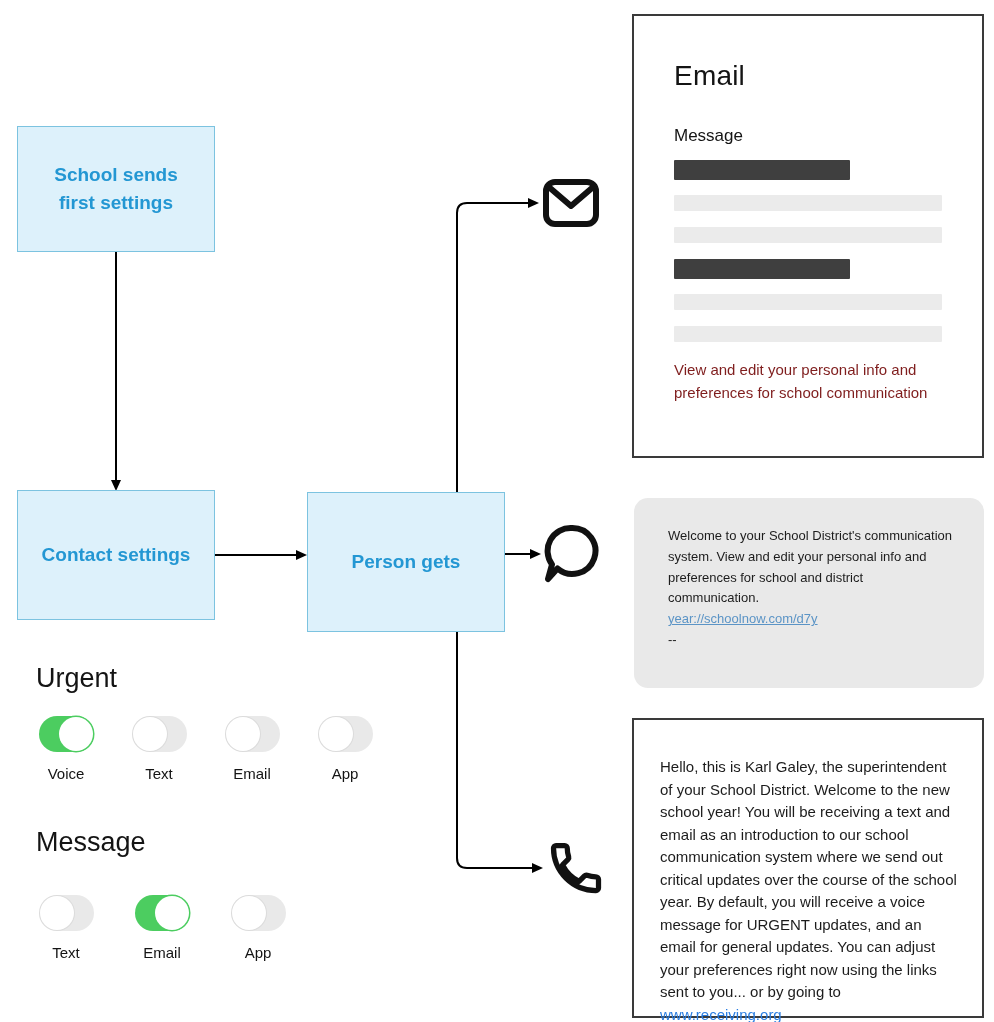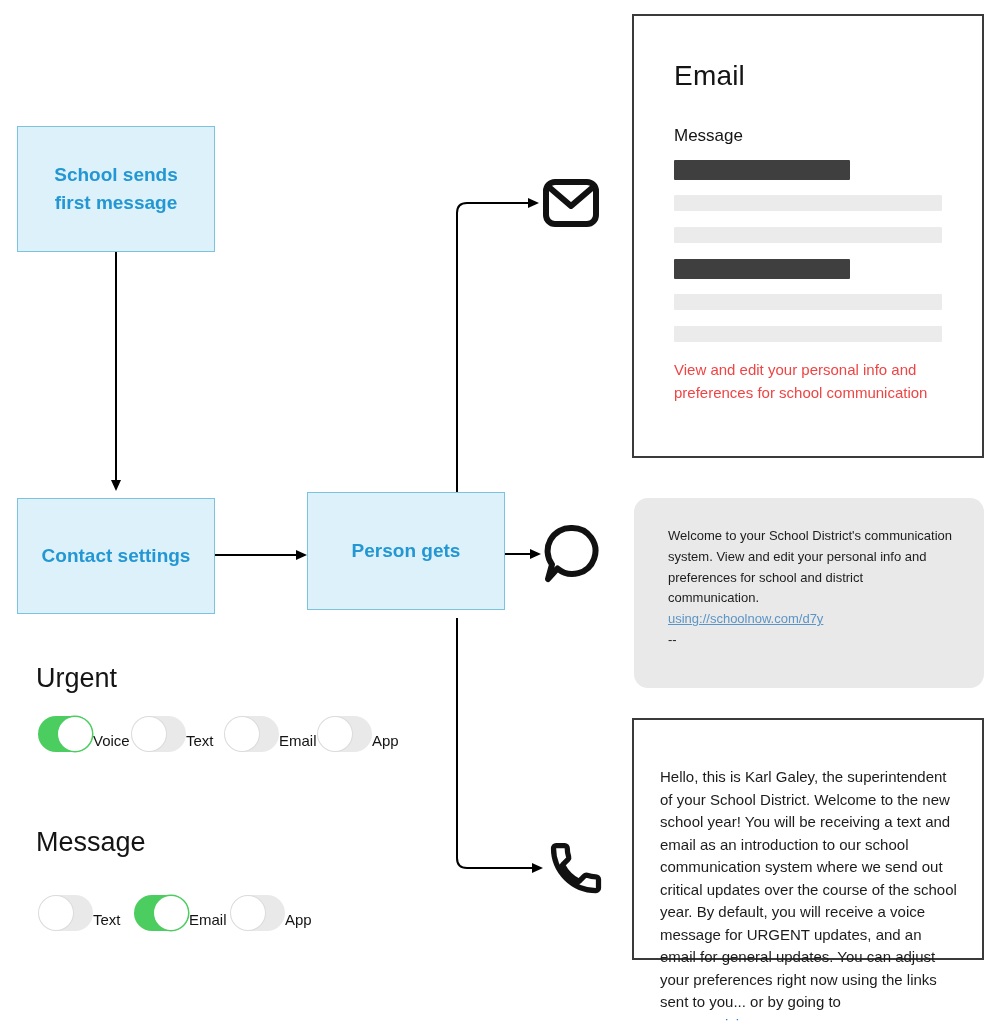--- a/index.html
+++ b/index.html
@@ -13,71 +13,71 @@
   .flowbox{
     position:absolute;
     background:#ddf1fb;
     border:1.5px solid #7cc3e0;
     display:flex;flex-direction:column;align-items:center;justify-content:center;
     text-align:left;
     color:#2397d3;font-weight:bold;font-size:19px;line-height:1.45;
     box-sizing:border-box;
   }
   #box-school{left:17px;top:126px;width:198px;height:126px;}
-  #box-contact{left:17px;top:490px;width:198px;height:116px;margin-top:8px;}
-  #box-person{left:307px;top:492px;width:198px;height:118px;}
+  #box-contact{left:17px;top:490px;width:198px;height:130px;}
+  #box-person{left:307px;top:492px;width:198px;height:140px;}
 
   
   .channel-icon{position:absolute;}
   #icon-envelope{left:542px;top:177px;}
   #icon-bubble{left:541px;top:522px;}
   #icon-phone{left:545px;top:838px;}
 
   
   #email-panel{
     position:absolute;left:632px;top:14px;width:352px;height:444px;
     border:2px solid #3a3a3a;background:#fff;box-sizing:border-box;
     padding:44px 40px 0 40px;
   }
   #email-panel .title{font-size:28px;color:#141414;margin:0 0 34px 0;font-weight:400;letter-spacing:.2px;}
   #email-panel .subtitle{font-size:17px;color:#141414;margin:0 0 14px 0;font-weight:400;}
   .bar{border-radius:1px;}
   .bar.dark{height:20px;width:176px;background:#3f3f3f;margin-bottom:15px;}
   .bar.light{height:16px;width:100%;background:#ebebeb;margin-bottom:16px;}
   .bar.light + .bar.dark{margin-top:6px;}
-  #email-panel .caption{font-size:15px;line-height:1.55;color:#ef4444;margin-top:14px;}
+  #email-panel .caption{font-size:15px;line-height:1.55;color:#7f1d1d;margin-top:14px;}
 
   
   #sms-panel{
     position:absolute;left:634px;top:498px;width:350px;height:190px;
     background:#e9e9e9;border-radius:14px;box-sizing:border-box;
     padding:28px 30px 0 34px;
     font-size:13px;line-height:1.6;color:#1c1c1c;
   }
   #sms-panel a{color:#5b94c6;text-decoration:underline;}
   #sms-panel .dashes{margin:0;}
 
   
   #voice-panel{
-    position:absolute;left:632px;top:718px;width:352px;height:242px;
+    position:absolute;left:632px;top:718px;width:352px;height:300px;
     border:2px solid #3a3a3a;background:#fff;box-sizing:border-box;
-    padding:46px 24px 0 26px;
+    padding:36px 24px 0 26px;
     font-size:15px;line-height:1.5;color:#1c1c1c;
   }
   #voice-panel a{color:#2a7de1;text-decoration:none;}
 
   
   .section-heading{position:absolute;left:36px;font-size:27px;font-weight:400;color:#141414;}
   #urgent-heading{top:663px;}
   #general-heading{top:827px;}
 
   .toggle-row{position:absolute;left:38px;display:flex;}
   #urgent-row{top:716px;}
   #general-row{top:895px;}
-  .toggle-col{display:flex;flex-direction:row;align-items:center;}
+  .toggle-col{display:flex;flex-direction:column;align-items:center;}
   #urgent-row .toggle-col{width:56px;margin-right:37px;}
   #general-row .toggle-col{width:56px;margin-right:40px;}
 
   .toggle{
     position:relative;width:55px;height:36px;border-radius:18px;
     background:#e9e9e9;cursor:pointer;flex:0 0 auto;
   }
   .toggle .knob{
     position:absolute;top:1px;left:1px;width:34px;height:34px;border-radius:50%;
     background:#fff;box-shadow:0 0 0 1px rgba(0,0,0,0.06);box-sizing:border-box;
@@ -103,21 +103,21 @@
       <polygon points="116,491 111,480 121,480"></polygon>
       <polygon points="307,555 296,550 296,560"></polygon>
       <polygon points="539,203 528,198 528,208"></polygon>
       <polygon points="541,554 530,549 530,559"></polygon>
       <polygon points="543,868 532,863 532,873"></polygon>
     </g>
   </svg>
 
   <div class="flowbox" id="box-school">
     <span>School sends</span>
-    <span>first message</span>
+    <span>first settings</span>
   </div>
   <div class="flowbox" id="box-contact">
     <span>Contact settings</span>
   </div>
   <div class="flowbox" id="box-person">
     <span>Person gets</span>
   </div>
 
   <div class="channel-icon" id="icon-envelope">
     <svg width="58" height="52" viewBox="0 0 58 52" fill="none" stroke="#111" stroke-width="6">
@@ -145,21 +145,21 @@
         <div class="bar light"></div>
         <div class="bar dark"></div>
         <div class="bar light"></div>
         <div class="bar light"></div>
       </div>
     <div class="caption">View and edit your personal info and preferences for school communication</div>
   </div>
 
   <div id="sms-panel">
     <div>Welcome to your School District's communication system. View and edit your personal info and preferences for school and district communication.</div>
-    <a href="#">using://schoolnow.com/d7y</a>
+    <a href="#">year://schoolnow.com/d7y</a>
     <div class="dashes">--</div>
   </div>
 
   <div id="voice-panel">
     <div>
       <span>Hello, this is Karl Galey, the superintendent of your School District. Welcome to the new school year! You will be receiving a text and email as an introduction to our school communication system where we send out critical updates over the course of the school year. By default, you will receive a voice message for URGENT updates, and an email for general updates. You can adjust your preferences right now using the links sent to you... or by going to</span><br>
       <a href="#">www.receiving.org</a>
     </div>
 
   </div>

